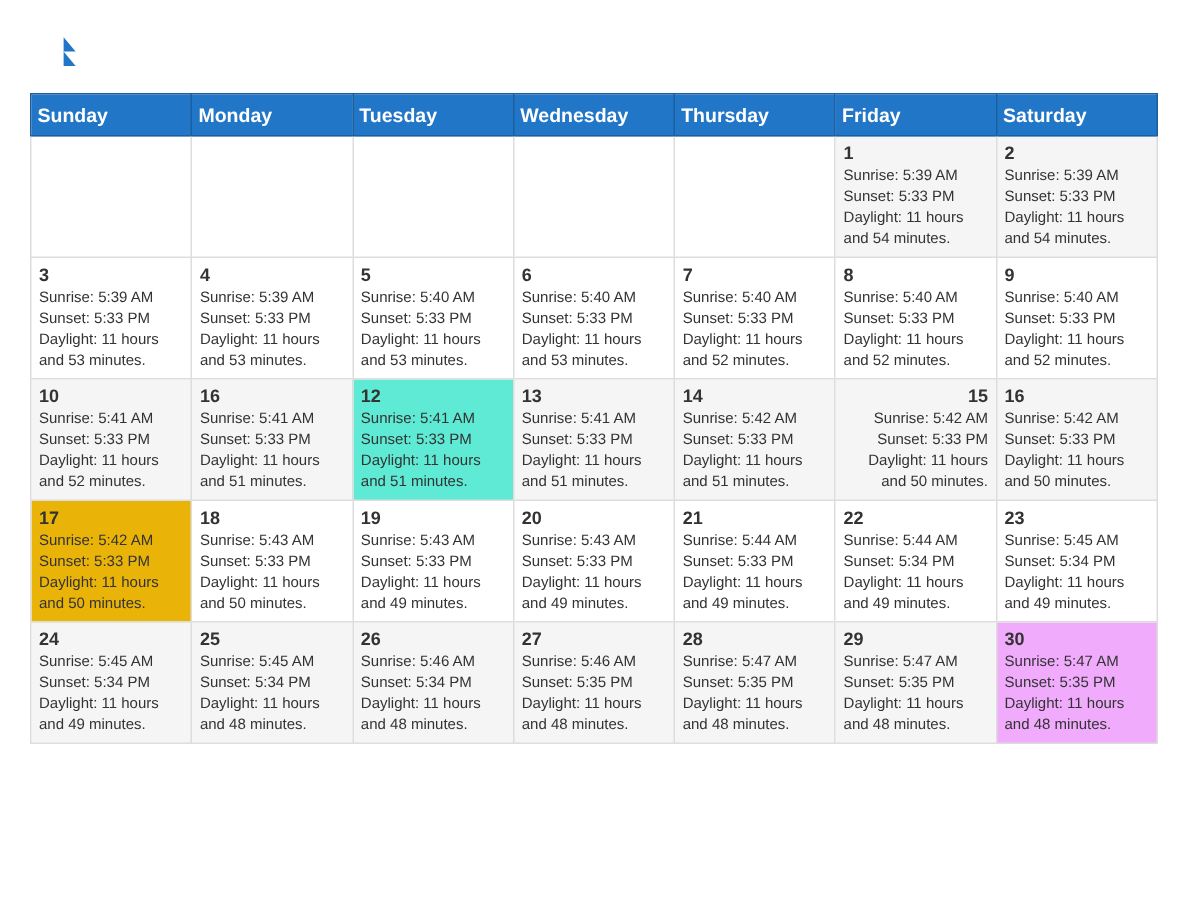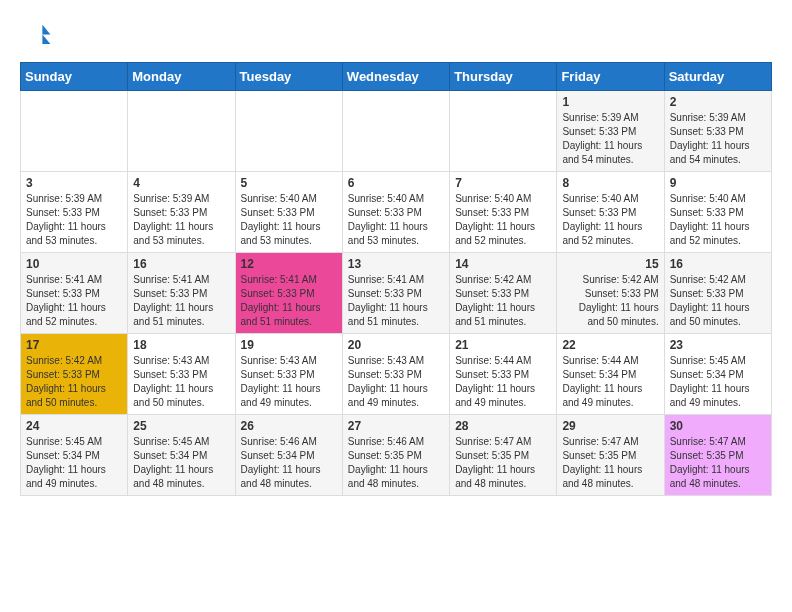--- a/index.html
+++ b/index.html
@@ -215,21 +215,21 @@
 Daylight: 11 hours
 and 52 minutes.</div>
           </td>
           <td style="background: rgb(245, 245, 245);">
             <span class="day-number">16</span>
             <div class="day-info" style="white-space: pre-line;">Sunrise: 5:41 AM
 Sunset: 5:33 PM
 Daylight: 11 hours
 and 51 minutes.</div>
           </td>
-          <td style="background: #ec4899; margin-top: 12px;">
+          <td style="background: #5eead4; margin-top: 12px;">
             <span class="day-number">12</span>
             <div class="day-info" style="white-space: pre-line;">Sunrise: 5:41 AM
 Sunset: 5:33 PM
 Daylight: 11 hours
 and 51 minutes.</div>
           </td>
           <td style="background: rgb(245, 245, 245);">
             <span class="day-number">13</span>
             <div class="day-info" style="white-space: pre-line;">Sunrise: 5:41 AM
 Sunset: 5:33 PM

